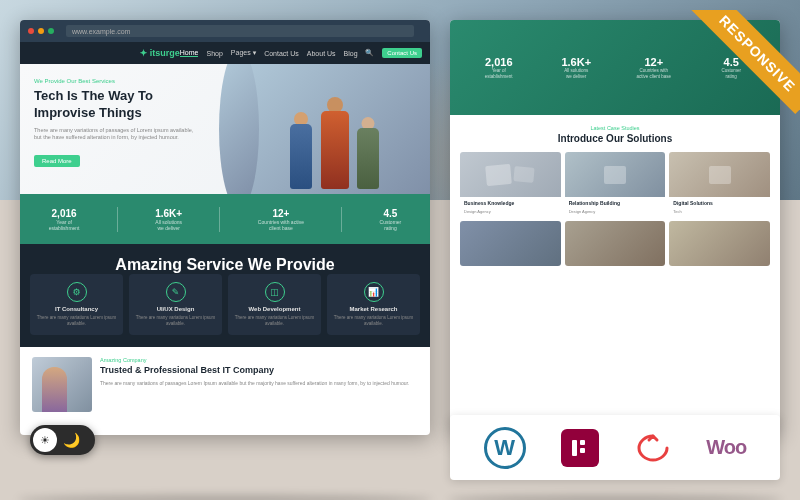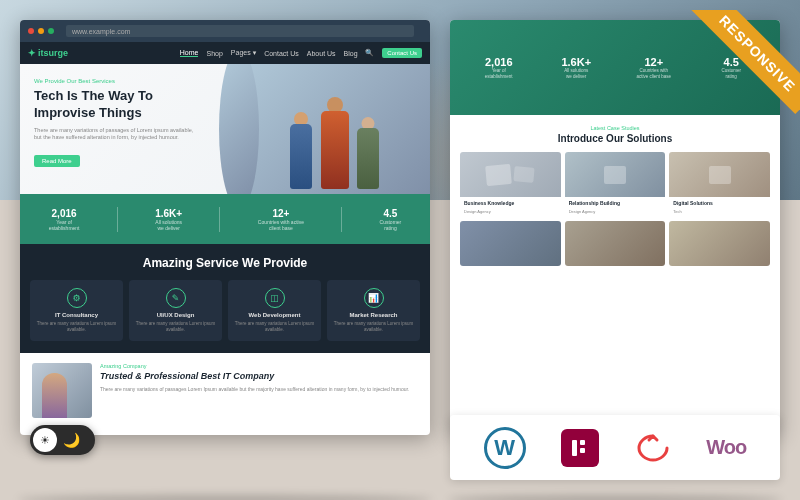--- a/index.html
+++ b/index.html
@@ -89,21 +89,21 @@
       font-size: 7px;
     }
 
     
     .site-nav {
       height: 22px;
       background: #1a2530;
       display: flex;
       align-items: center;
       padding: 0 8px;
-      justify-content: space-between;
+      justify-content: flex-end;
     }
 
     .site-logo {
       color: #3ecf8e;
       font-size: 9px;
       font-weight: bold;
     }
 
     .site-logo span { color: #3ecf8e; }
 
@@ -227,23 +227,22 @@
 
     
     .services-section {
       background: #1a2530;
       padding: 12px 10px;
       text-align: center;
     }
 
     .services-title {
       color: white;
-      font-size: 12px;
-      font-weight: bold;
-      margin-bottom: 10px;
+      font-size: 16px;
+      font-weight: bold;
     }
 
     .services-grid {
       display: grid;
       grid-template-columns: repeat(4, 1fr);
       gap: 6px;
     }
 
     .service-card {
       background: #243040;
@@ -296,21 +295,20 @@
       font-size: 5.5px;
       margin-bottom: 2px;
     }
 
     .it-title {
       color: #1a2530;
       font-size: 9px;
       font-weight: bold;
       line-height: 1.3;
       margin-bottom: 4px;
-      font-style: italic;
     }
 
     .it-text {
       color: #888;
       font-size: 5px;
       line-height: 1.4;
     }
 
     
     .dark-toggle {

